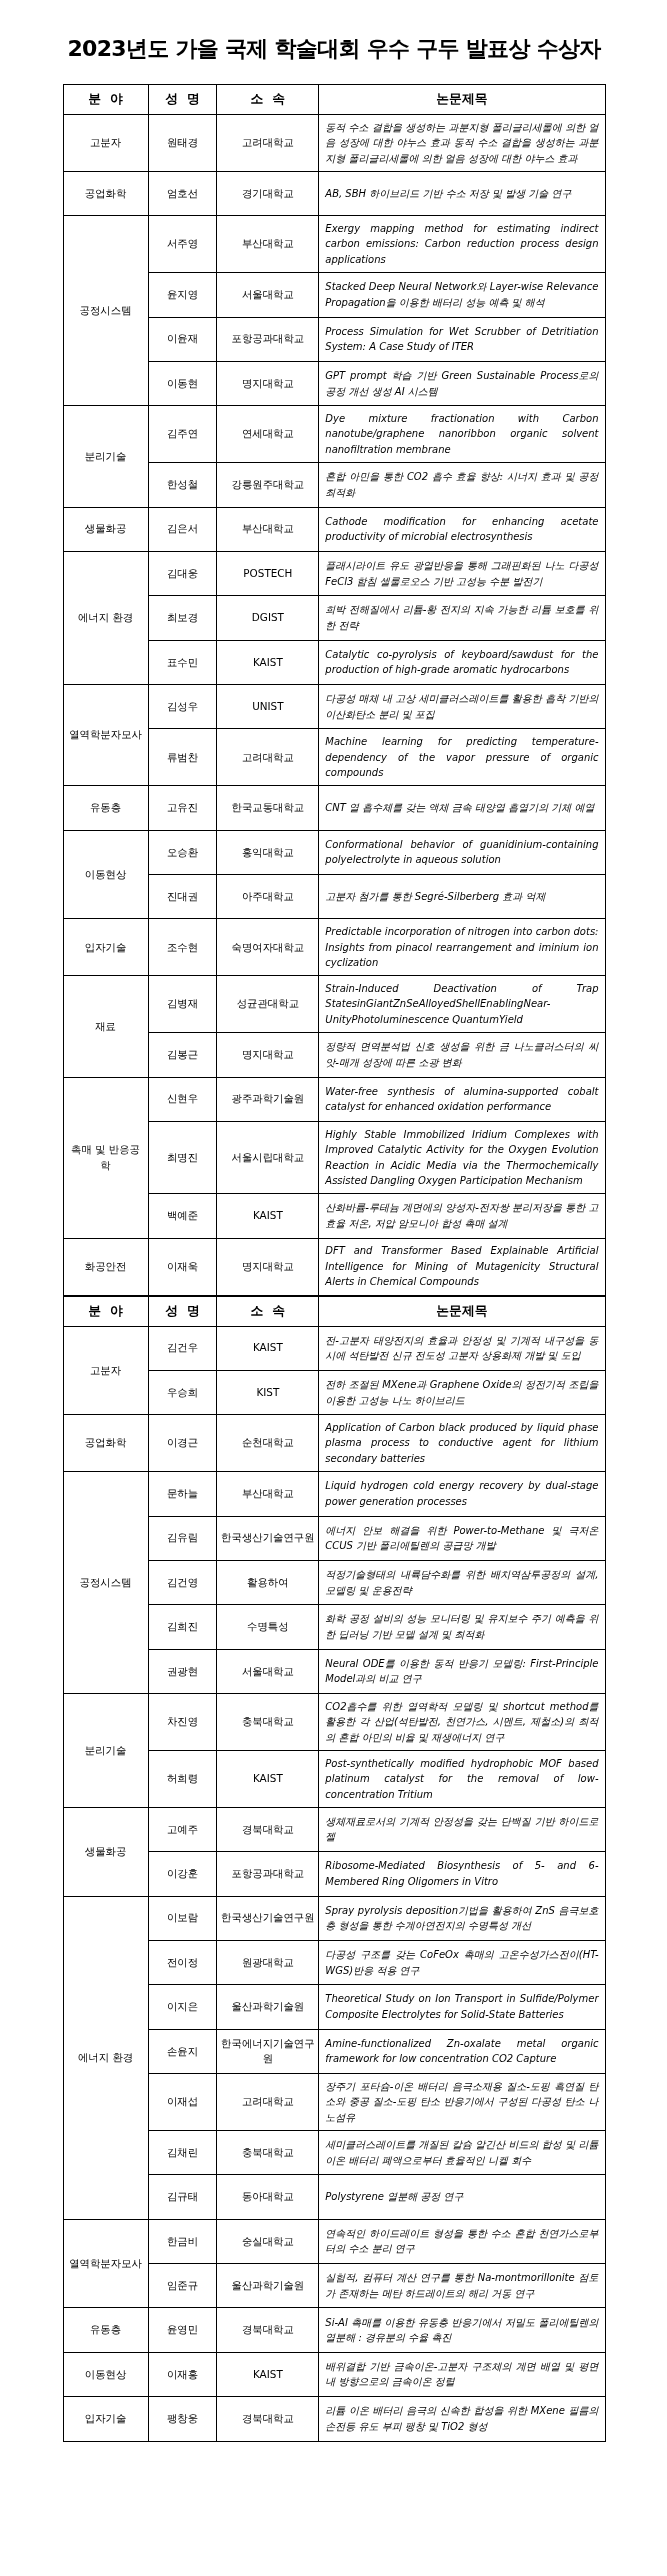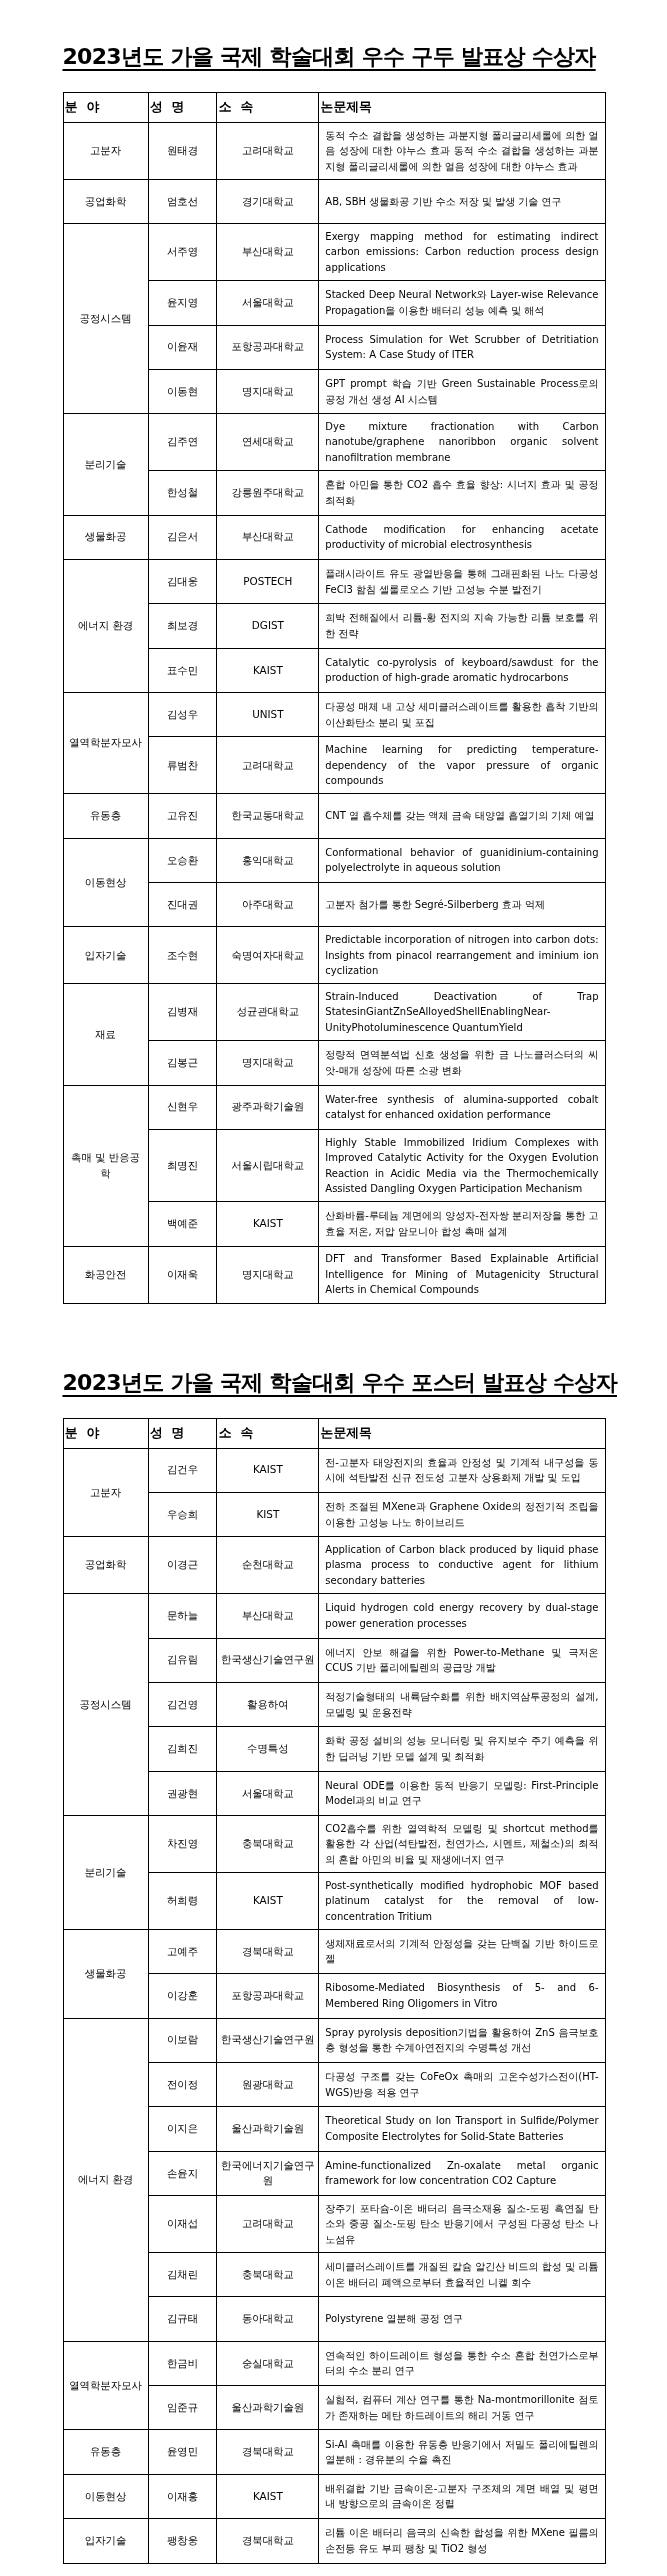--- a/index.html
+++ b/index.html
@@ -9,57 +9,58 @@
     color:#000;
   }
   .doc {
     width: 543px;
     margin: 0 auto;
     padding: 34px 0 47px 0;
   }
   .page-title {
     font-size: 22px;
     font-weight: bold;
+    text-align: center;
     letter-spacing: -0.7px;
     white-space: nowrap;
-    text-decoration: underline;
     text-decoration-thickness: 2px;
     text-underline-offset: 4.7px;
-    margin: 8px 0 20px 0;
+    margin: 0 0 20px 0;
   }
   .page-title.second { margin-top: 64px; }
   table.awards {
     width: 100%;
     border-collapse: collapse;
     table-layout: fixed;
   }
   table.awards th, table.awards td {
     border: 1.3px solid #000;
     vertical-align: middle;
   }
   table.awards th {
     font-size: 12.8px;
     font-weight: bold;
     padding: 6px 1.3px;
-    text-align: left;
+    text-align: center;
     white-space: pre;
   }
   table.awards td { height: 34px; }
   td.cat, td.mid {
     font-size: 10.4px;
     text-align: center;
     padding: 4px 2.7px;
     line-height: 1.5;
   }
   td.paper {
     font-size: 10px;
     text-align: justify;
     padding: 4.7px 6px;
     line-height: 1.55;
     word-break: break-word;
+    font-style: italic;
   }
 </style>
 </head>
 <body>
 
 <div class="doc">
 
   <h1 class="page-title">2023년도 가을 국제 학술대회 우수 구두 발표상 수상자</h1>
 
   <table class="awards">
@@ -81,21 +82,21 @@
         <tr>
           <td class="cat" rowspan="1">고분자</td>
           <td class="mid">원태경</td>
           <td class="mid">고려대학교</td>
           <td class="paper">동적 수소 결합을 생성하는 과분지형 폴리글리세롤에 의한 얼음 성장에 대한 야누스 효과 동적 수소 결합을 생성하는 과분지형 폴리글리세롤에 의한 얼음 성장에 대한 야누스 효과</td>
         </tr>
         <tr>
           <td class="cat" rowspan="1">공업화학</td>
           <td class="mid">엄호선</td>
           <td class="mid">경기대학교</td>
-          <td class="paper">AB, SBH 생물화공 기반 수소 저장 및 발생 기술 연구</td>
+          <td class="paper">AB, SBH 하이브리드 기반 수소 저장 및 발생 기술 연구</td>
         </tr>
         <tr>
           <td class="cat" rowspan="4">공정시스템</td>
           <td class="mid">서주영</td>
           <td class="mid">부산대학교</td>
           <td class="paper">Exergy mapping method for estimating indirect carbon emissions: Carbon reduction process design applications</td>
         </tr>
         <tr>
           <td class="mid">윤지영</td>
           <td class="mid">서울대학교</td>
@@ -207,21 +208,20 @@
         </tr>
         <tr>
           <td class="cat" rowspan="1">화공안전</td>
           <td class="mid">이재욱</td>
           <td class="mid">명지대학교</td>
           <td class="paper">DFT and Transformer Based Explainable Artificial Intelligence for Mining of Mutagenicity Structural Alerts in Chemical Compounds</td>
         </tr>
       </tbody>
   </table>
 
-  <h1 class="page-title second">2023년도 가을 국제 학술대회 우수 포스터 발표상 수상자</h1>
 
   <table class="awards">
     <colgroup>
       <col style="width:15.7%">
         <col style="width:12.7%">
         <col style="width:18.8%">
         <col style="width:52.8%">
     </colgroup>
     <thead>
       <tr>

